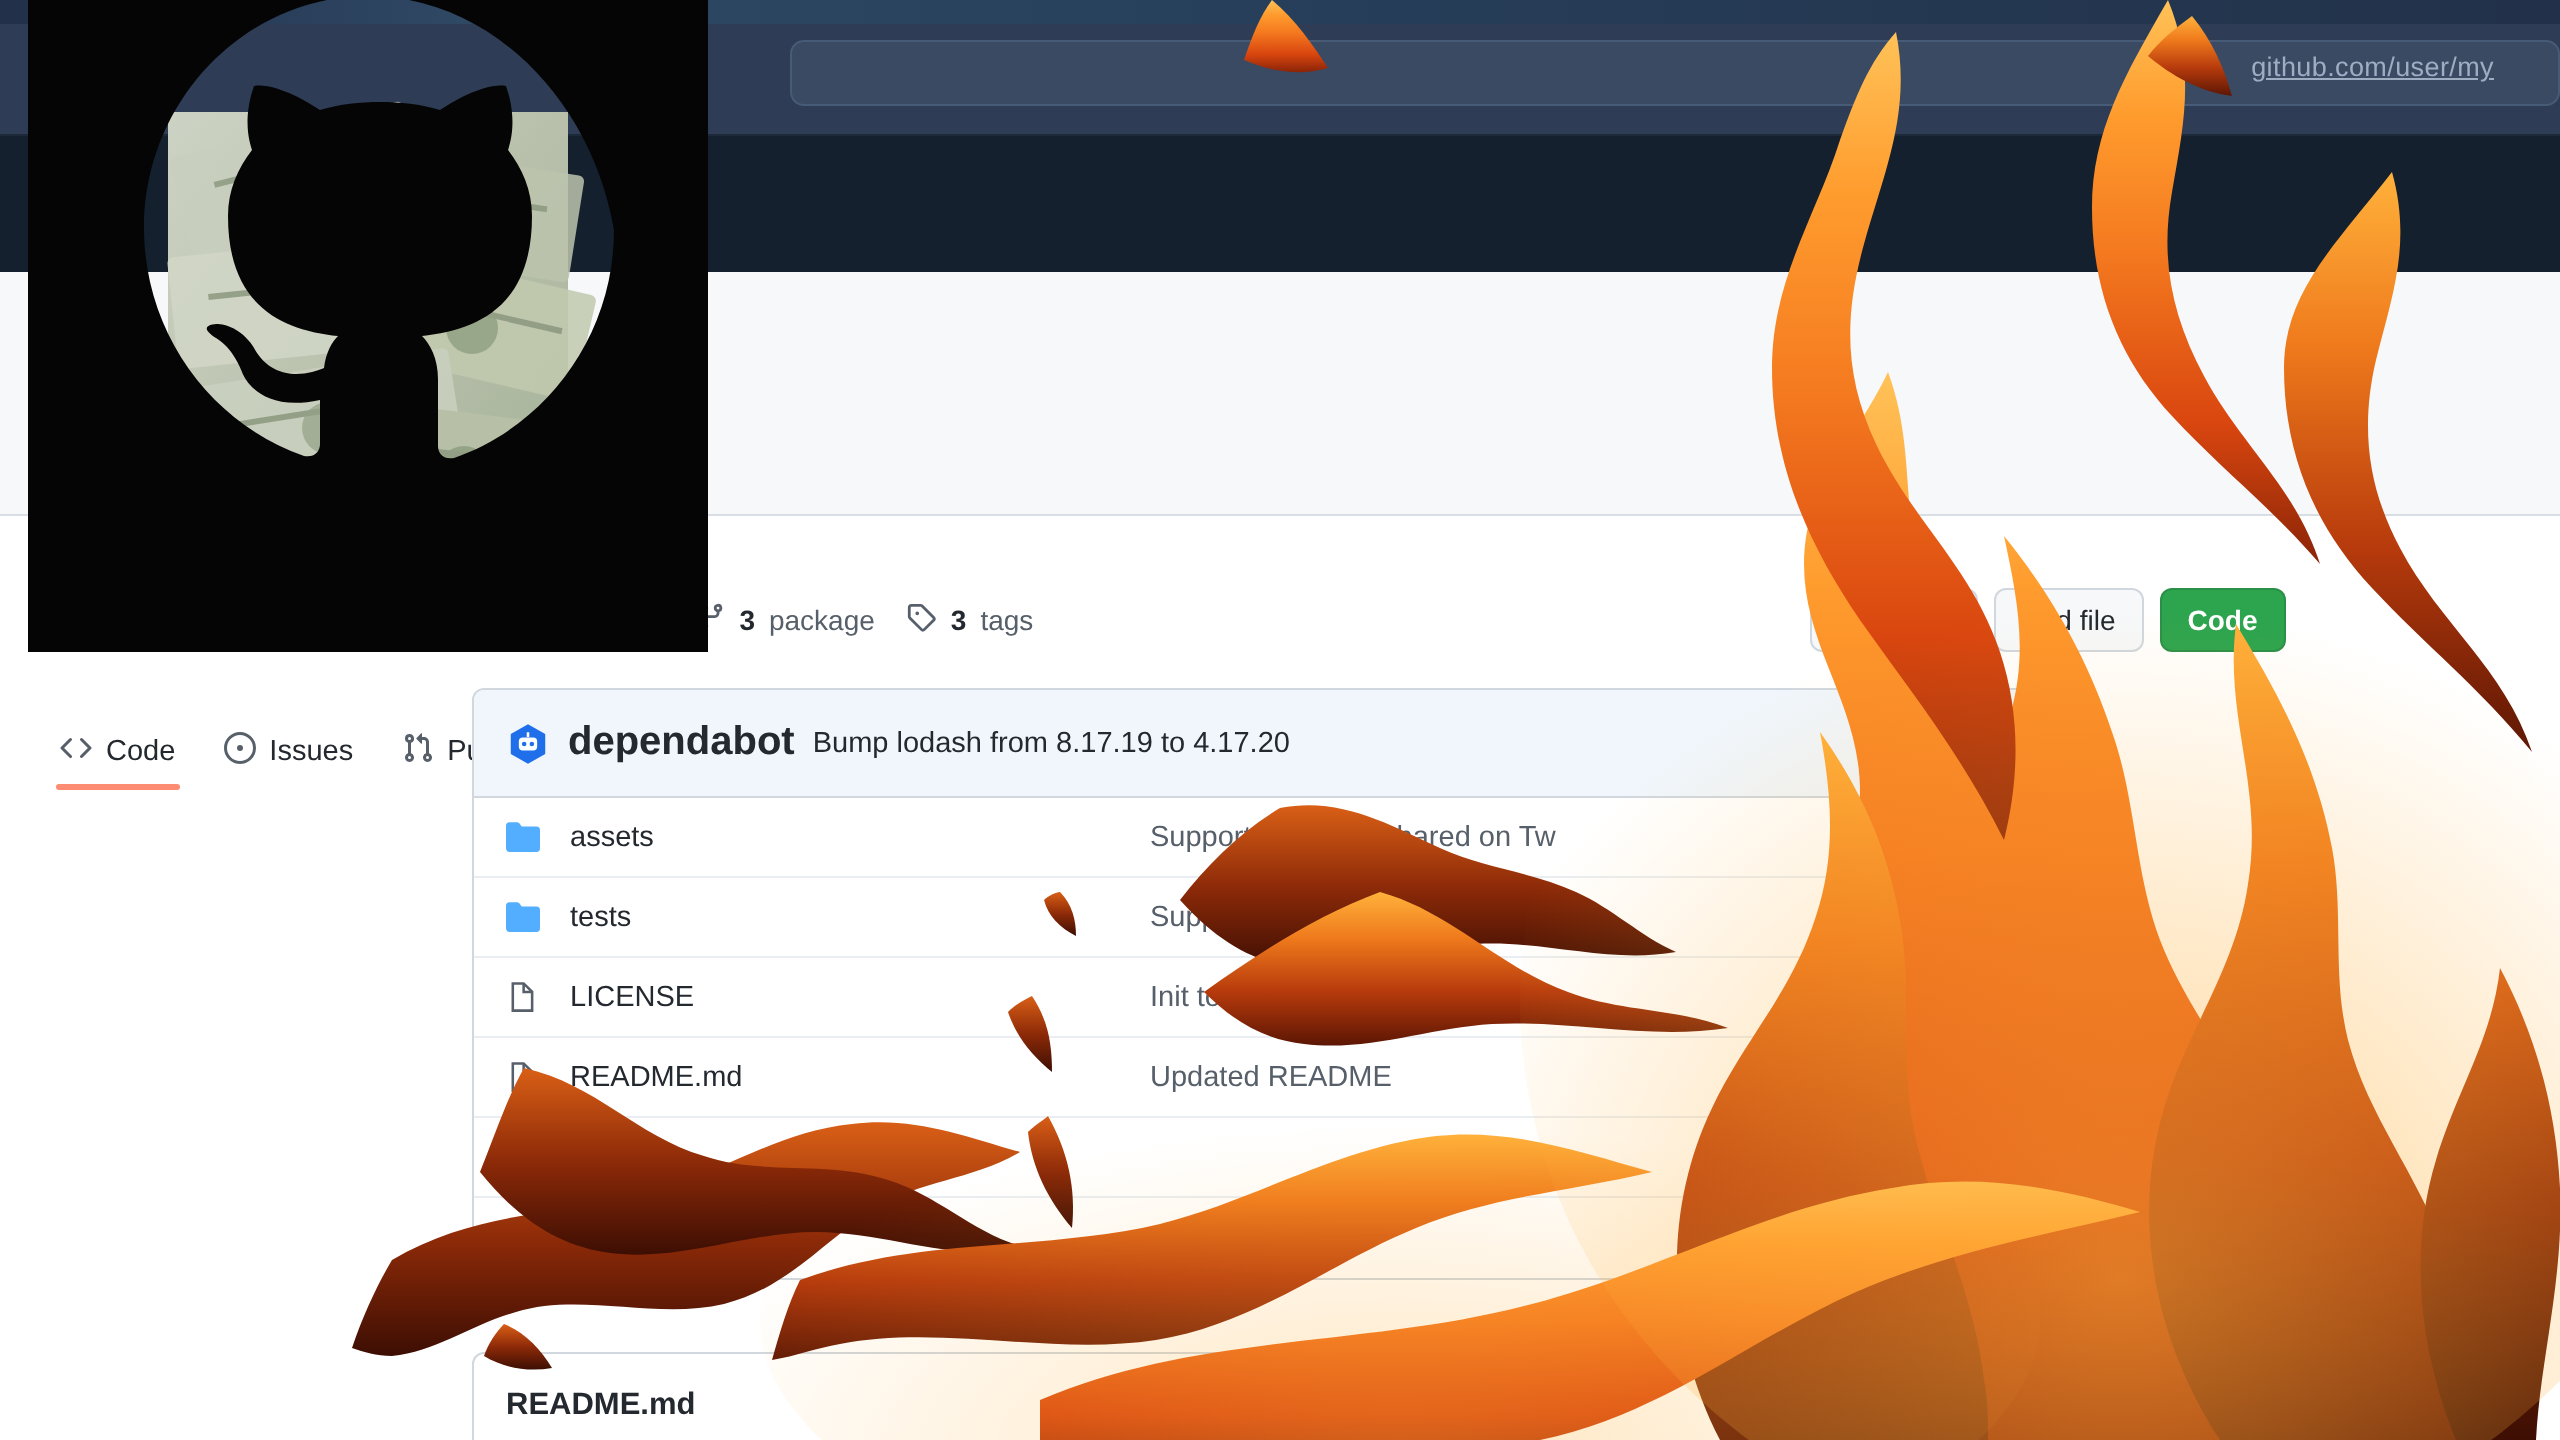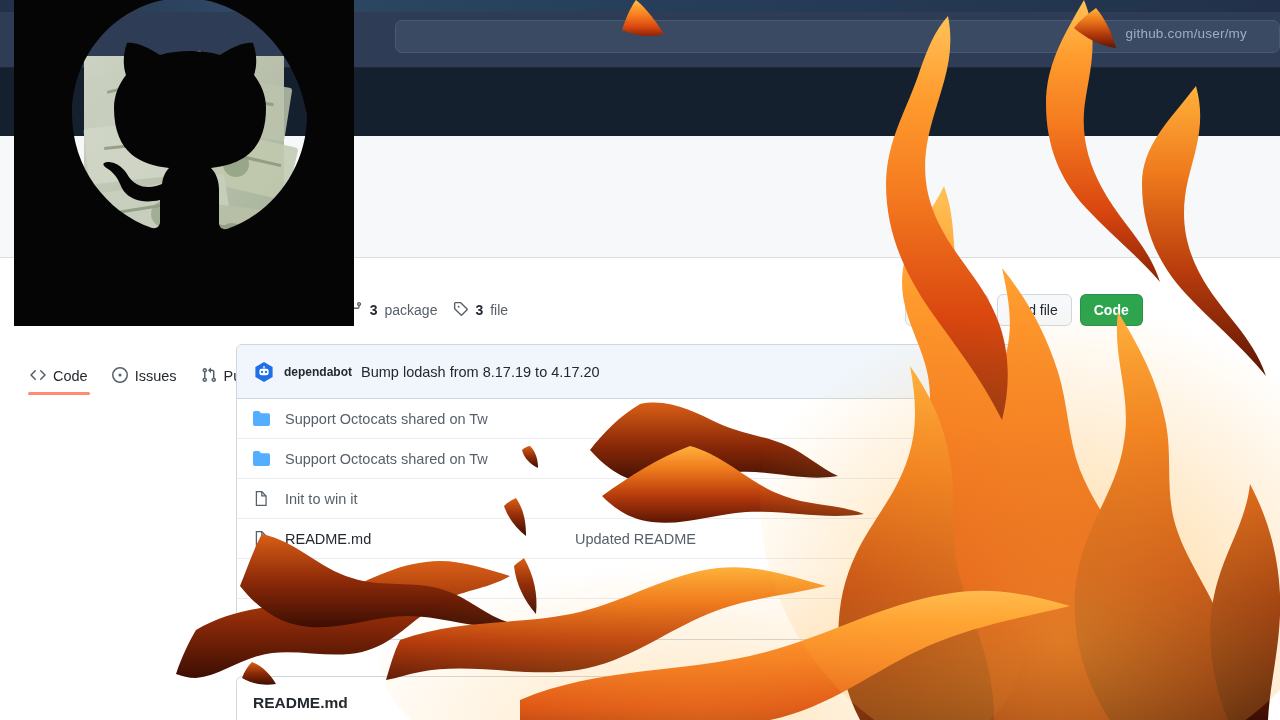--- a/index.html
+++ b/index.html
@@ -28,20 +28,21 @@
   .win-dots { position: absolute; left: 17px; top: 28px; display: flex; gap: 9px; }
   .win-dot { width: 13px; height: 13px; border-radius: 50%; background: #5e6b82; }
   .url-bar {
     position: absolute; left: 395px; top: 20px; width: 885px; height: 33px;
     background: #3a4a63; border: 1px solid #475a76; border-radius: 7px;
   }
   .url-text {
     position: absolute; right: 33px; top: 26px;
     font-size: 13.5px; color: #9fadc2; letter-spacing: .2px;
     white-space: nowrap;
+    text-decoration: underline;
   }
 
   
   .gh-header {
     position: absolute; left: 0; top: 68px; width: 1280px; height: 68px;
     background: #14202e;
   }
   .gh-mark {
     position: absolute; left: 16px; top: 16px; width: 35px; height: 35px;
     color: #ffffff;
@@ -123,21 +124,21 @@
   .file-card {
     position: absolute; left: 236px; top: 86px; width: 808px;
     border: 1px solid #d0d7de; border-radius: 6px; overflow: hidden; background: #fff;
   }
   .commit-bar {
     display: flex; align-items: center; gap: 9px;
     height: 54px; padding: 0 16px; background: #f0f6fc;
     border-bottom: 1px solid #d0d7de;
   }
   .dbot-icon { flex: 0 0 auto; width: 22px; height: 22px; }
-  .commit-author { font-size: 12px; font-weight: 600; color: #24292f; }
+  .commit-author { font-size: 20px; font-weight: 600; color: #24292f; }
   .commit-msg { font-size: 14.5px; color: #24292f; }
   .commit-right { margin-left: auto; display: flex; align-items: center; gap: 10px; }
   .commit-sha { font-family: "DejaVu Sans Mono", monospace; font-size: 13px; color: #57606a; }
   .commit-time { font-size: 13.5px; color: #57606a; }
 
   .file-row {
     display: flex; align-items: center; height: 40px; padding: 0 16px;
     border-bottom: 1px solid #eaeef2; font-size: 14.5px;
   }
   .file-row:last-child { border-bottom: none; }
@@ -300,21 +301,21 @@
         <b>3</b>
         <span>package</span>
       </div>
       <div class="meta-item">
         <span>
           <svg width="15" height="15" viewBox="0 0 16 16" fill="#57606a">
               <path d="M1 7.775V2.75C1 1.784 1.784 1 2.75 1h5.025c.464 0 .91.184 1.238.513l6.25 6.25a1.75 1.75 0 0 1 0 2.474l-5.026 5.026a1.75 1.75 0 0 1-2.474 0l-6.25-6.25A1.752 1.752 0 0 1 1 7.775Zm1.5 0c0 .066.026.13.073.177l6.25 6.25a.25.25 0 0 0 .354 0l5.025-5.025a.25.25 0 0 0 0-.354l-6.25-6.25a.25.25 0 0 0-.177-.073H2.75a.25.25 0 0 0-.25.25ZM6 5a1 1 0 1 1 0 2 1 1 0 0 1 0-2Z"></path>
             </svg>
         </span>
         <b>3</b>
-        <span>file</span>
+        <span>tags</span>
       </div>
     </div>
 
     <div class="right-btns">
       <div class="ghost-btn">Go to file</div>
       <div class="ghost-btn">Add file</div>
       <div class="code-btn">Code</div>
     </div>
 
     <div class="file-card">
@@ -336,41 +337,44 @@
           <span class="commit-time"></span>
         </span>
       </div>
 
       <div class="file-row">
         <span class="file-icon">
           <svg width="17" height="17" viewBox="0 0 16 16" fill="#54aeff">
               <path d="M1.75 1A1.75 1.75 0 0 0 0 2.75v10.5C0 14.216.784 15 1.75 15h12.5A1.75 1.75 0 0 0 16 13.25v-8.5A1.75 1.75 0 0 0 14.25 3H7.5a.25.25 0 0 1-.2-.1l-.9-1.2C6.07 1.26 5.56 1 5 1H1.75Z"></path>
             </svg>
         </span>
+        <span class="file-name">assets</span>
         <span class="file-msg">Support Octocats shared on Tw</span>
         <span class="file-time"></span>
       </div>
 
       <div class="file-row">
         <span class="file-icon">
           <svg width="17" height="17" viewBox="0 0 16 16" fill="#54aeff">
               <path d="M1.75 1A1.75 1.75 0 0 0 0 2.75v10.5C0 14.216.784 15 1.75 15h12.5A1.75 1.75 0 0 0 16 13.25v-8.5A1.75 1.75 0 0 0 14.25 3H7.5a.25.25 0 0 1-.2-.1l-.9-1.2C6.07 1.26 5.56 1 5 1H1.75Z"></path>
             </svg>
         </span>
+        <span class="file-name">tests</span>
         <span class="file-msg">Support Octocats shared on Tw</span>
         <span class="file-time"></span>
       </div>
 
       <div class="file-row">
         <span class="file-icon">
           <svg width="17" height="17" viewBox="0 0 16 16" fill="none" stroke="#57606a" stroke-width="1.2">
               <path d="M3.2 1.6h5.1l4 4v8.8H3.2Z"></path>
               <path d="M8.3 1.6v4h4"></path>
             </svg>
         </span>
+        <span class="file-name">LICENSE</span>
         <span class="file-msg">Init to win it</span>
         <span class="file-time"></span>
       </div>
 
       <div class="file-row">
         <span class="file-icon">
           <svg width="17" height="17" viewBox="0 0 16 16" fill="none" stroke="#57606a" stroke-width="1.2">
               <path d="M3.2 1.6h5.1l4 4v8.8H3.2Z"></path>
               <path d="M8.3 1.6v4h4"></path>
             </svg>

